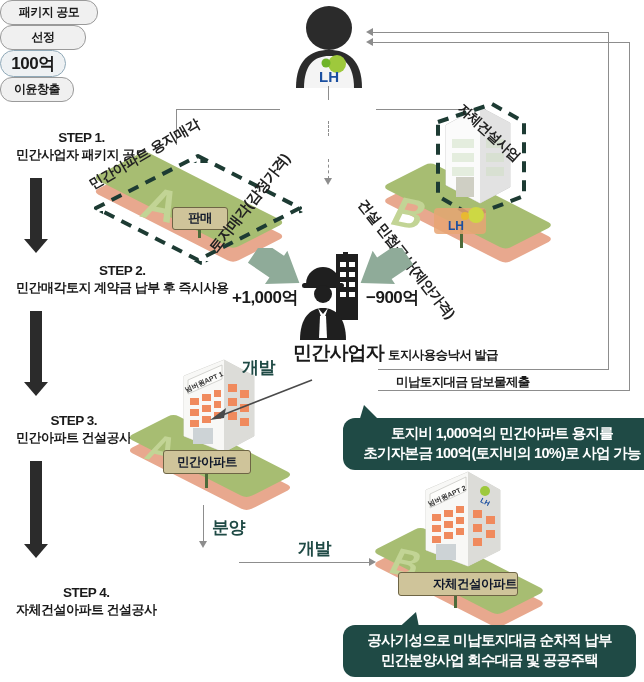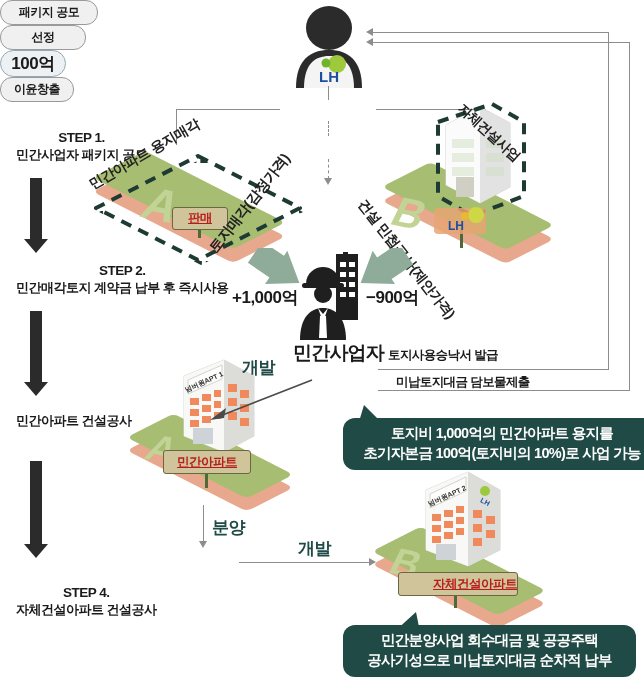--- a/index.html
+++ b/index.html
@@ -47,22 +47,22 @@
        transform:rotate(12deg) skewX(-14deg);}
 
   
   .dashfr{position:absolute;border:4px dashed #1d3b33;}
 
   
   .diag{position:absolute;font-weight:bold;white-space:nowrap;letter-spacing:-0.5px;color:#222;}
 
   
   .sign{position:absolute;background:#cfc49a;border:1.6px solid #6e6545;border-radius:3px;
-        font-size:12.5px;font-weight:bold;color:#b91c1c;
-        display:flex;align-items:center;justify-content:center;letter-spacing:-0.5px;text-decoration:underline;}
+        font-size:12.5px;font-weight:bold;color:#0f172a;
+        display:flex;align-items:center;justify-content:center;letter-spacing:-0.5px;}
   .sign-post{position:absolute;width:2.5px;background:#4d6b3a;}
 
   
   .garrow{position:absolute;}
 
   
   .callout{position:absolute;background:#1f4a45;border-radius:12px;color:#fff;
      font-size:14.5px;font-weight:bold;line-height:1.35;text-align:center;
      display:flex;align-items:center;justify-content:center;letter-spacing:-0.7px;
      padding:6px 10px;box-sizing:border-box;}
@@ -79,20 +79,21 @@
 </div>
 <div class="down-arrow" style="left:30px;top:178px;height:62px;"></div>
 
 <div class="abs step-label" style="left:16px;top:263px;">
   <div class="step-num">STEP 2.</div>
   <div class="step-txt">민간매각토지 계약금 납부 후 즉시사용</div>
 </div>
 <div class="down-arrow" style="left:30px;top:311px;height:72px;"></div>
 
 <div class="abs step-label" style="left:16px;top:413px;">
+  <div class="step-num">STEP 3.</div>
   <div class="step-txt">민간아파트 건설공사</div>
 </div>
 <div class="down-arrow" style="left:30px;top:461px;height:84px;"></div>
 
 <div class="abs step-label" style="left:16px;top:567px;margin-top:18px;">
   <div class="step-num">STEP 4.</div>
   <div class="step-txt">자체건설아파트 건설공사</div>
 </div>
 
 <div class="abs" style="left:290px;top:6px;width:78px;height:82px;">
@@ -331,16 +332,16 @@
 <div class="sign-post" style="left:454px;top:592px;height:16px;"></div>
 <div class="sign" style="left:398px;top:572px;width:118px;height:22px;justify-content:flex-end;">
   <span>자체건설아파트</span>
 </div>
 
 <svg class="abs" style="left:392px;top:612px;" width="30" height="20">
   <polygon points="2,20 24,0 28,20" fill="#1f4a45"></polygon>
 </svg>
 <div class="callout" style="left:343px;top:625px;width:293px;height:52px;">
   <div>
+    <div>공사기성으로 미납토지대금 순차적 납부</div>
     <div>민간분양사업 회수대금 및 공공주택</div>
-    <div>공사기성으로 미납토지대금 순차적 납부</div>
   </div>
 </div>
 
 </body></html>

